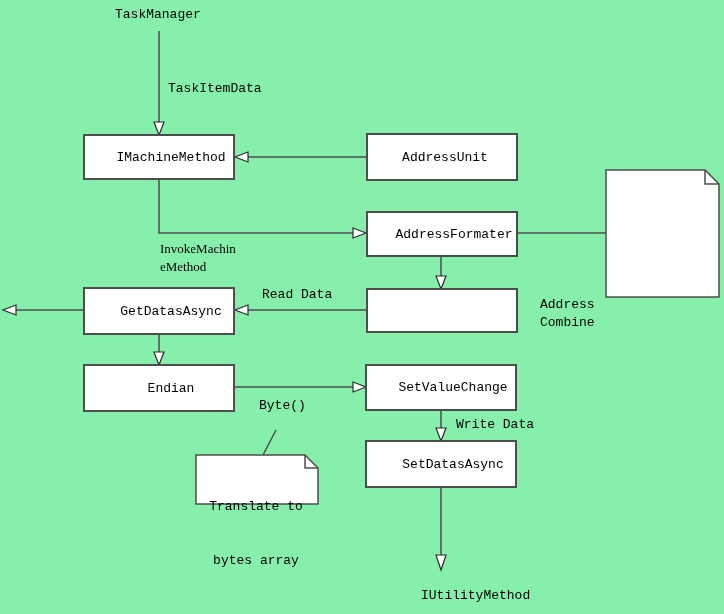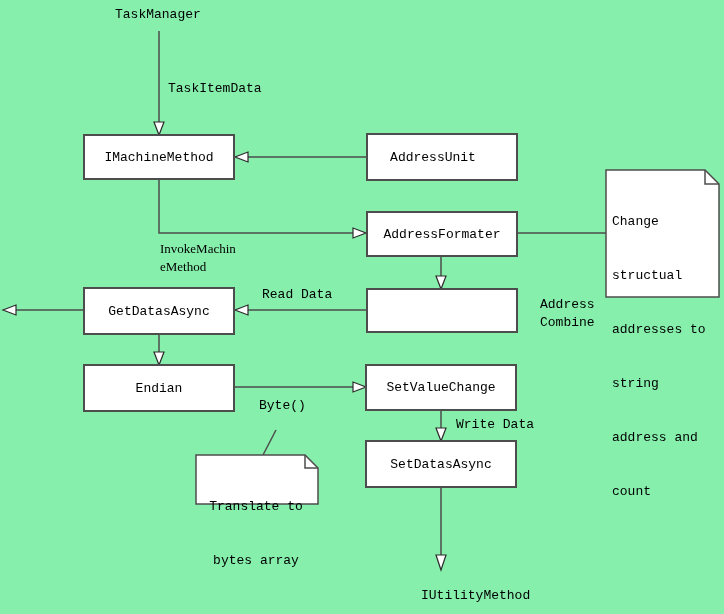--- a/index.html
+++ b/index.html
@@ -25,20 +25,21 @@
   }
   .label.multiline { line-height: 18px; white-space: normal; }
   .label.centered { text-align: left; font-family: Liberation Serif, serif; }
   .node-label {
     position: absolute;
     display: flex;
     align-items: center;
     justify-content: center;
     text-align: center;
     white-space: pre;
+    padding-left: 12px;
   }
   .note-text {
     position: absolute;
     line-height: 18px;
     white-space: pre;
   }
   .note-text .line { display: block; }
 </style>
 </head>
 <body>
@@ -115,27 +116,19 @@
   <div class="label" style="left:262px; top:287px;">Read Data</div>
 
   <div class="label multiline" style="left:540px; top:296px;">
     <span class="line" style="display:block;">Address</span>
     <span class="line" style="display:block;">Combine</span>
   </div>
 
   <div class="label" style="left:259px; top:398px;">Byte()</div>
   <div class="label" style="left:456px; top:417px;">Write Data</div>
 
-  <div class="note-text" style="left:612px; top:177px;">
-    <span class="line">Change</span>
-    <span class="line">structual</span>
-    <span class="line">addresses to</span>
-    <span class="line">string</span>
-    <span class="line">address and</span>
-    <span class="line">count</span>
-  </div>
 
   <div class="note-text" style="left:197px; top:462px; width:118px; text-align:center;">
     <span class="line">Translate to</span>
     <span class="line">bytes array</span>
   </div>
 
 </div>
 
 </body></html>

